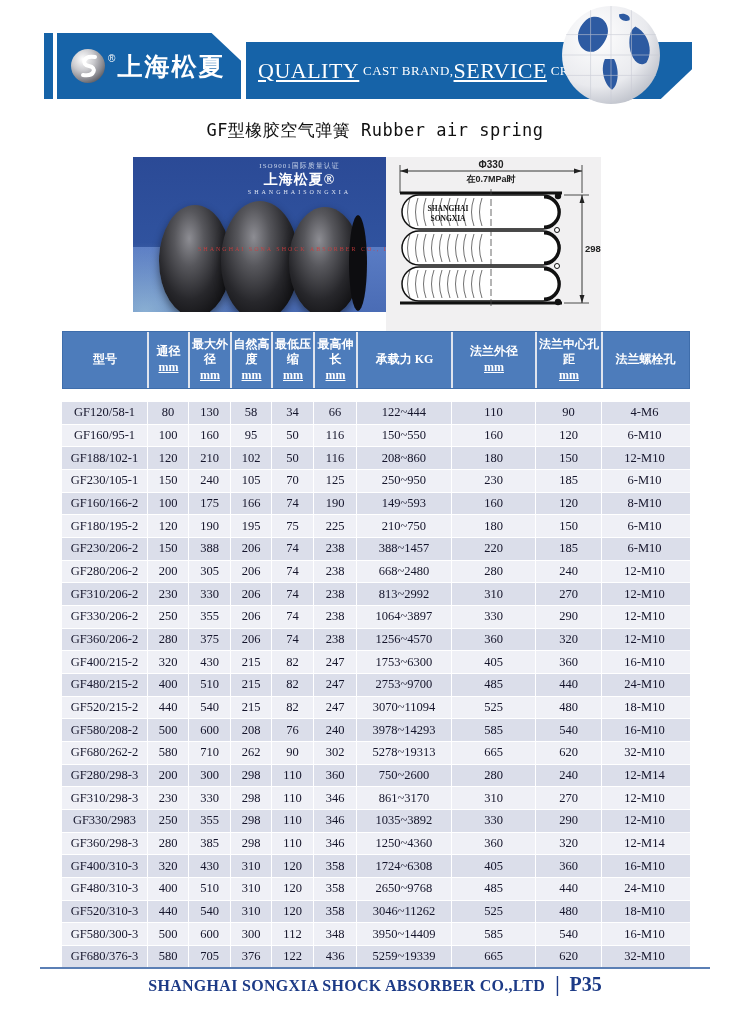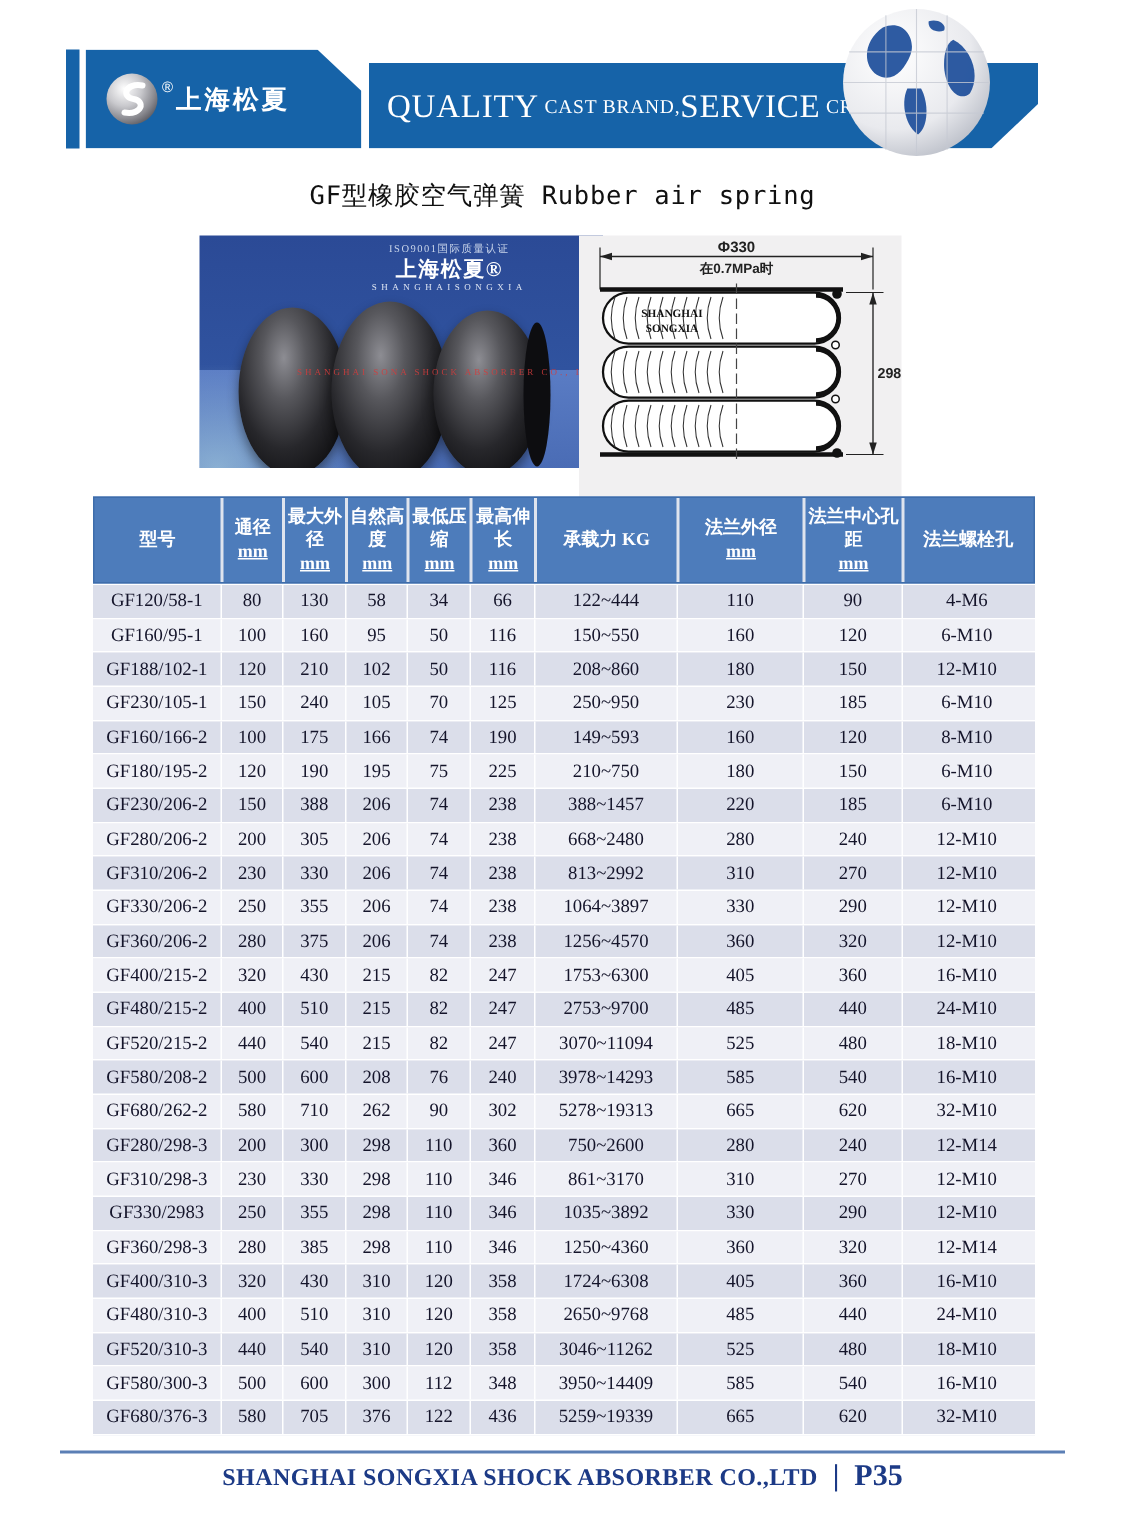--- a/index.html
+++ b/index.html
@@ -6,26 +6,26 @@
   body { width:750px; height:1017px; background:#ffffff; position:relative;
          font-family:"Liberation Serif", serif; overflow:hidden; }
 
   
   .accent-bar { position:absolute; left:44px; top:33px; width:9px; height:66px; background:#1663a8; }
   .logo-box { position:absolute; left:57px; top:33px; width:184px; height:66px; background:#1663a8;
               clip-path:polygon(0 0, 84% 0, 100% 42%, 100% 100%, 0 100%);
               display:flex; align-items:center; padding-left:13px; box-sizing:border-box; }
   .logo-sphere { width:36px; height:36px; flex:none; }
   .logo-reg { color:#fff; font-size:10px; margin:-16px 2px 0 2px; font-family:"Liberation Sans",sans-serif; }
-  .logo-text { color:#fff; font-size:17px; font-weight:bold; letter-spacing:2px;
+  .logo-text { color:#fff; font-size:25px; font-weight:bold; letter-spacing:2px;
                font-family:"Liberation Sans",sans-serif; }
   .banner { position:absolute; left:246px; top:42px; width:446px; height:57px; background:#1663a8;
             clip-path:polygon(0 0, 100% 0, 100% 48%, 93% 100%, 0 100%);
             display:flex; align-items:center; padding-left:12px; box-sizing:border-box; color:#fff; }
-  .banner .big   { font-size:22px; letter-spacing:0.5px; }
+  .banner .big   { font-size:22px; letter-spacing:0.5px;text-decoration:underline; }
   .banner .small { font-size:13px; letter-spacing:0.5px; white-space:pre; }
   .globe { position:absolute; left:560px; top:4px; width:102px; height:102px; }
 
   
   .page-title { position:absolute; top:119px; left:0; width:100%; text-align:center;
                 font-family:"DejaVu Sans Mono", monospace; font-size:17px; color:#101010;
                 letter-spacing:0.5px; }
 
   
   .photo { position:absolute; left:133px; top:157px; width:237px; height:155px; overflow:hidden;
@@ -59,21 +59,21 @@
   .drawing { position:absolute; left:386px; top:157px; width:215px; height:175px; background:#f1f0f1; }
 
   
   .spec-table { position:absolute; left:62px; top:331px; width:628px; }
   .thead { display:flex; height:58px; background:#4d7cbb; border:1px solid #3e6dab; box-sizing:border-box; }
   .th { display:flex; flex-direction:column; align-items:center; justify-content:center;
         color:#ffffff; font-weight:bold; font-size:12px; line-height:1.3; text-align:center;
         border-right:2px solid #dfe4ee; box-sizing:border-box; padding:0 1px; }
   .th:last-child { border-right:none;border-radius:11px; }
   .th .unit { text-decoration:underline; display:block; }
-  .tbody { margin-top:1px; }
+  .tbody { margin-top:13px; }
   .trow { display:flex; height:22.68px; box-sizing:border-box; border-bottom:1px solid #ffffff; }
   .trow.tint  { background:#dbdeea; }
   .trow.plain { background:#eff0f6; }
   .td { display:flex; align-items:center; justify-content:center; font-size:12.5px; color:#14142a;
         border-right:1px solid #ffffff; box-sizing:border-box; overflow:hidden; white-space:nowrap; }
   .td:last-child { border-right:none; }
   .c0{width:86px}.c1{width:41px}.c2{width:42px}.c3{width:41px}.c4{width:42px}
   .c5{width:43px}.c6{width:95px}.c7{width:84px}.c8{width:66px}.c9{width:85px}
 
   

